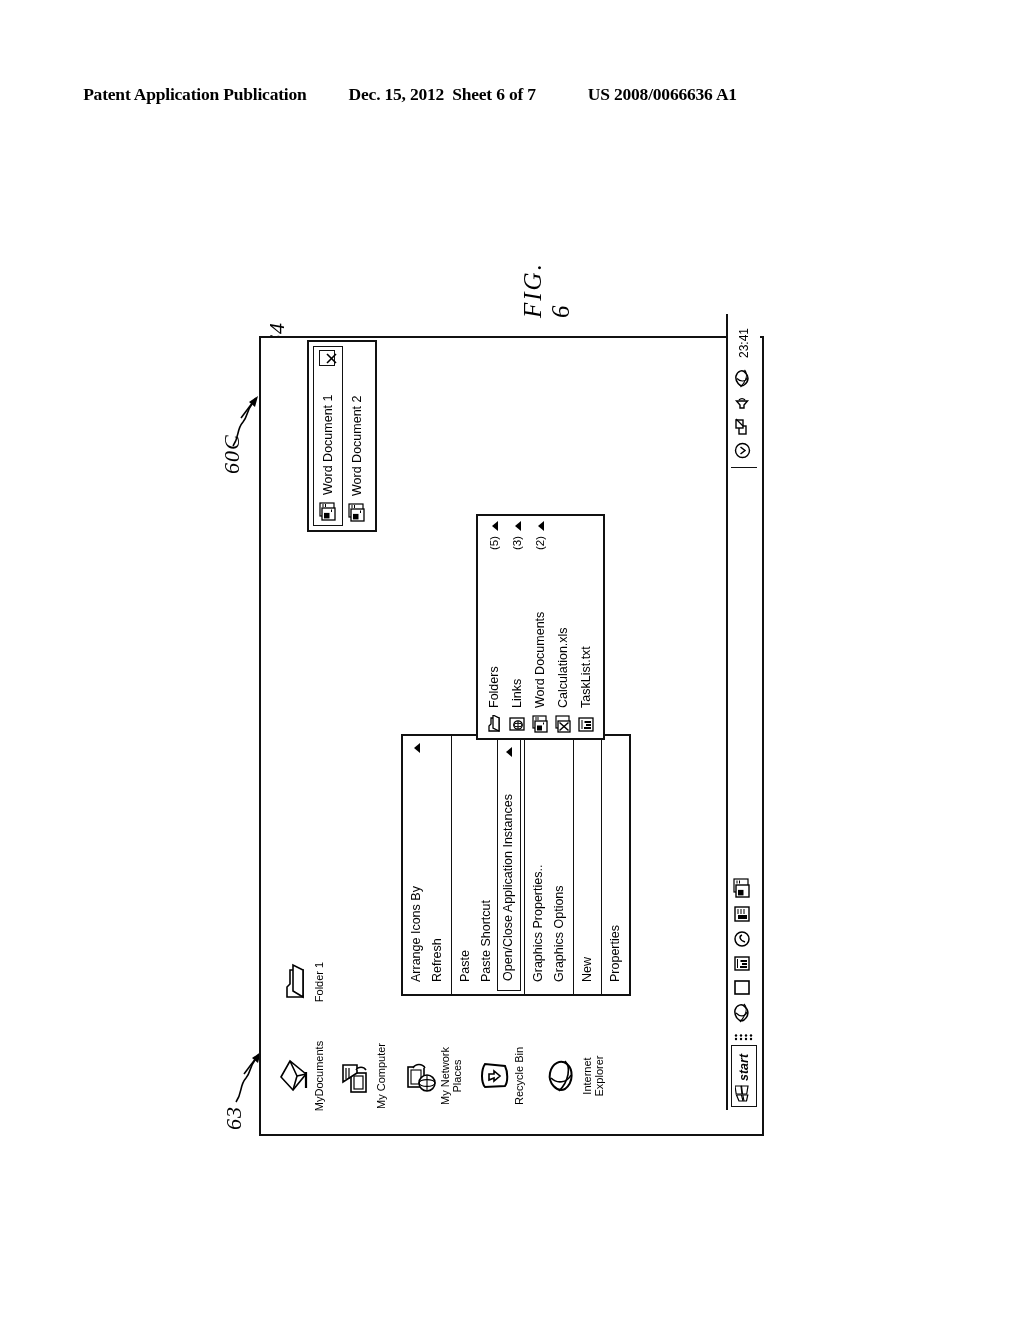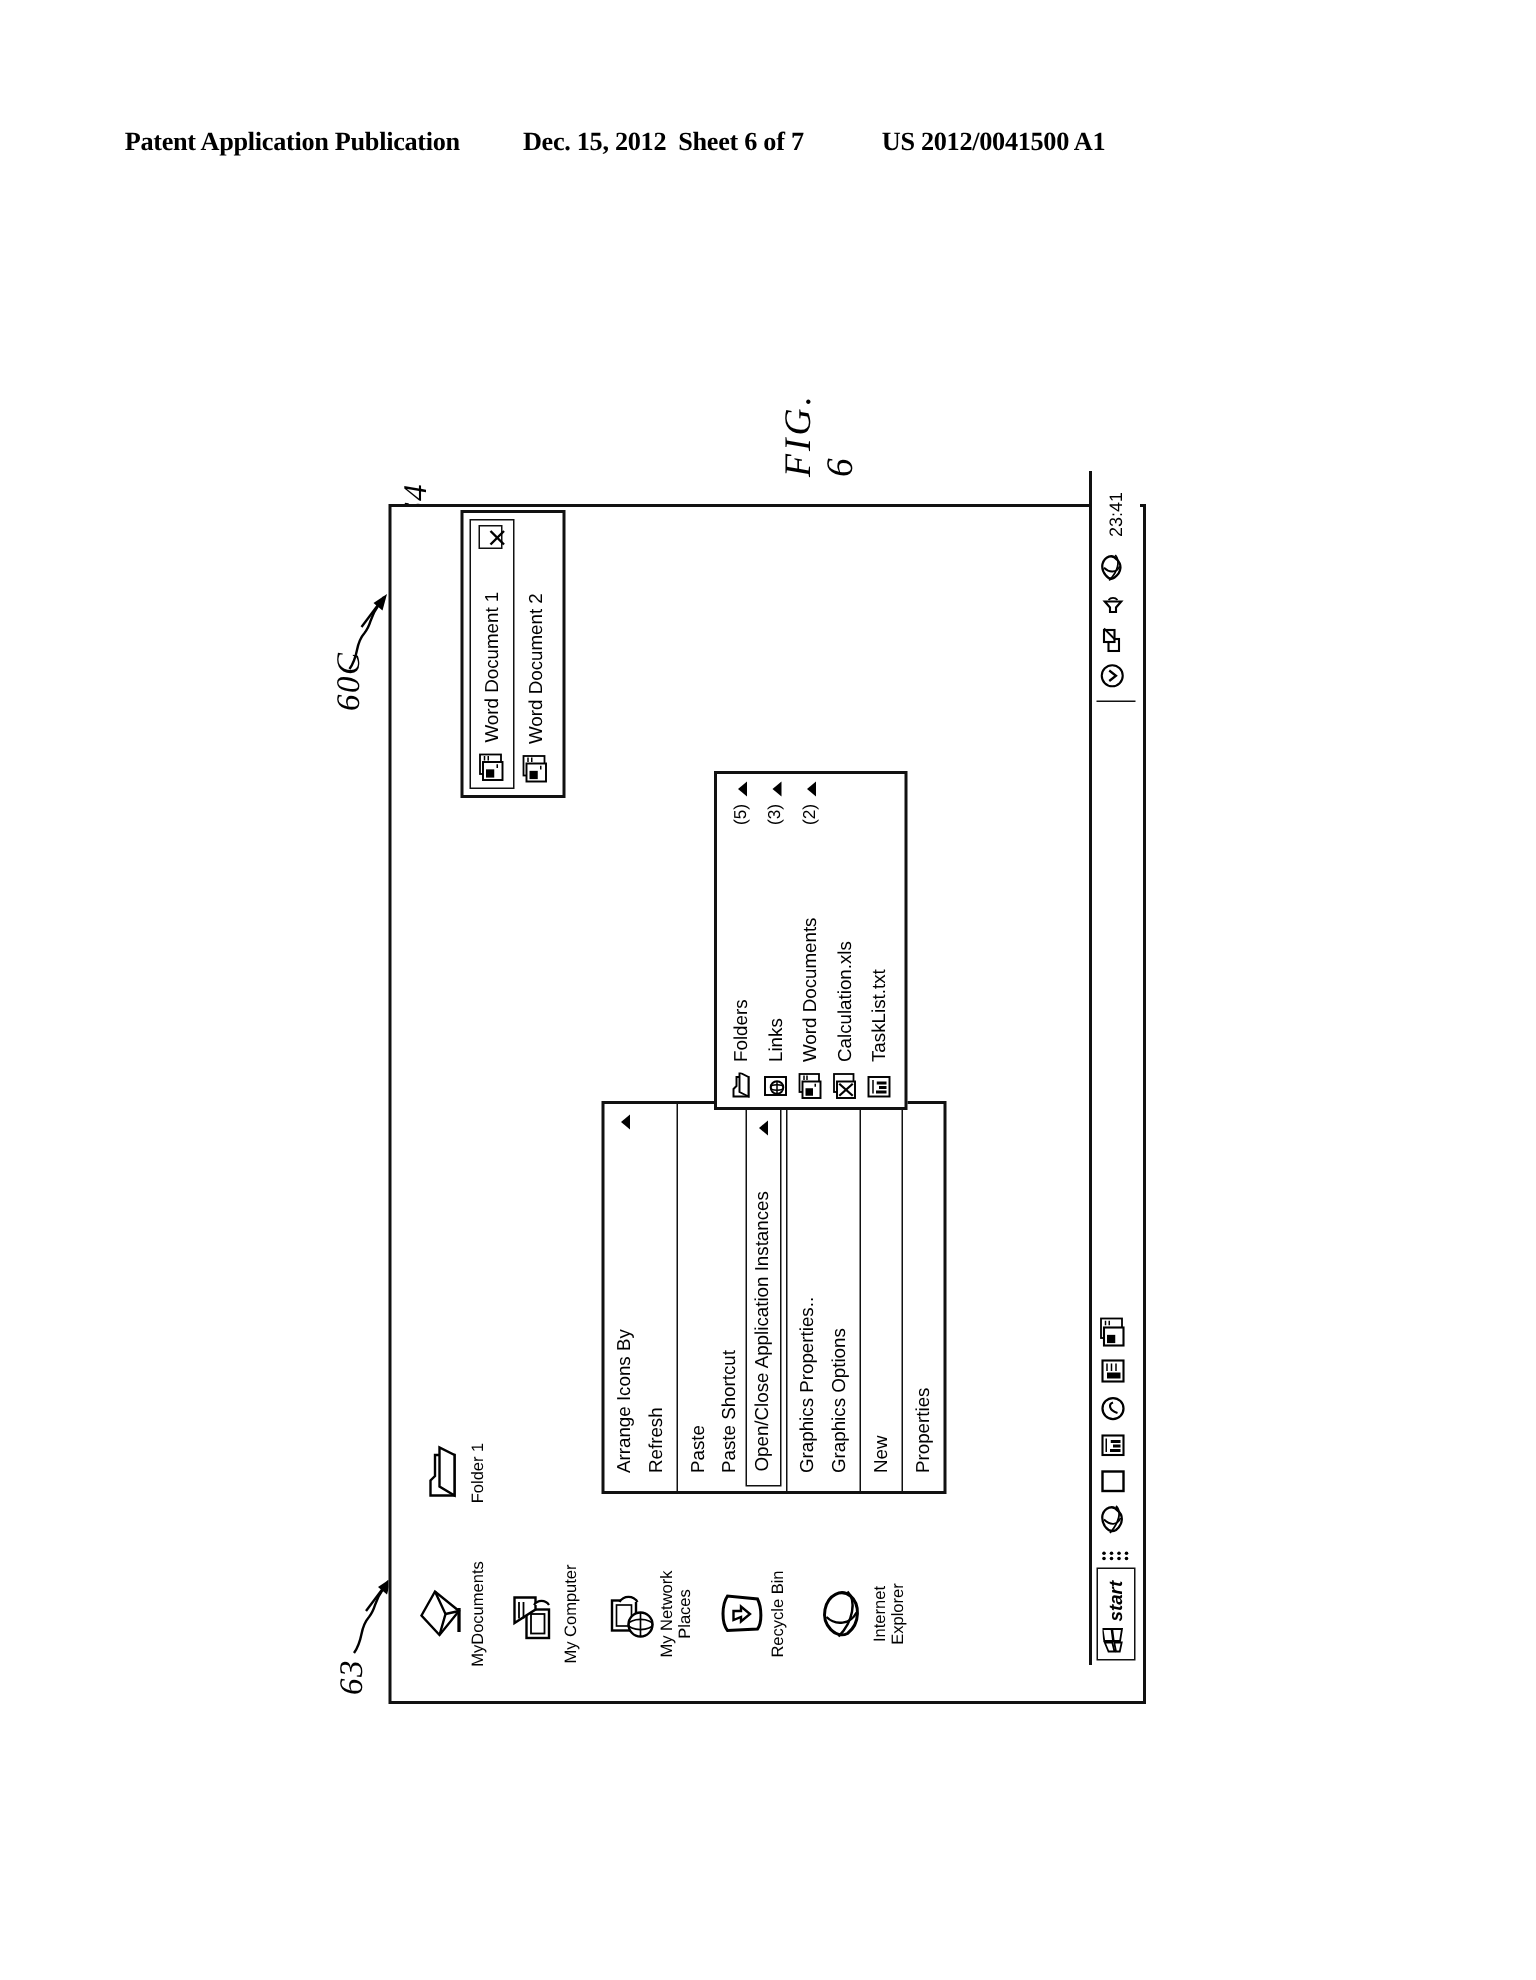--- a/index.html
+++ b/index.html
@@ -140,21 +140,21 @@
 </head>
 <body>
 
 <div id="patent-header">
   <span>Patent Application Publication</span>
   <span class="hspace1"></span>
   <span>Dec. 15, 2012</span>
   <span class="hspace2"></span>
   <span>Sheet 6 of 7</span>
   <span class="hspace3"></span>
-  <span>US 2012/0041500 A1</span>
+  <span>US 2008/0066636 A1</span>
 </div>
 
 <div id="figure-rot">
 <div id="figure-inner">
 
   <svg class="leader" width="880" height="586">
 
     <path d="M 56 17 C 66 24, 72 20, 80 27 C 86 32, 90 30, 98 36" fill="none" stroke="#000" stroke-width="1.6"></path>
     <line x1="84" y1="25" x2="104" y2="40" stroke="#000" stroke-width="1.6"></line>
     <polygon points="106,42 95,39 100,33" fill="#000"></polygon>

